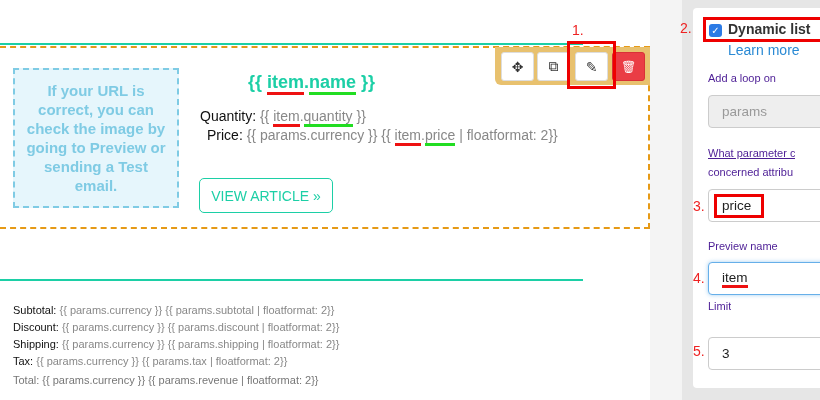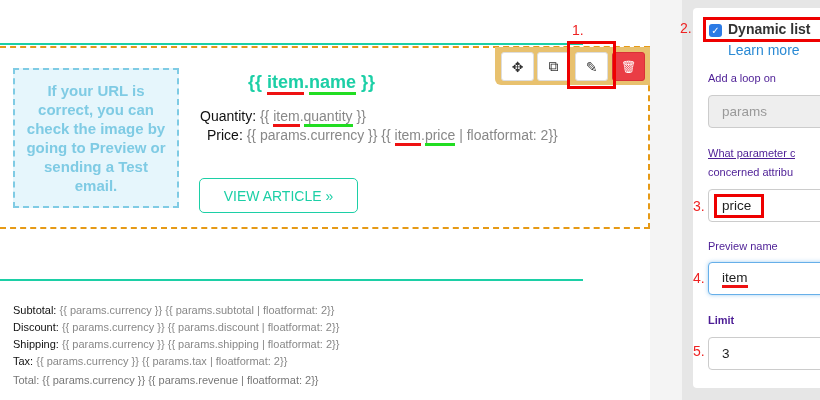--- a/index.html
+++ b/index.html
@@ -17,21 +17,21 @@
     .image-placeholder { position: absolute; left: 13px; top: 68px; width: 166px; height: 140px;
       background: #e6f6fc; border: 2px dashed #7fcbe4; color: #7fcbe4; font-weight: bold;
       font-size: 15px; line-height: 19px; text-align: center; display: flex; align-items: center; justify-content: center; padding: 4px 6px; }
 
     .item-name { position: absolute; left: 200px; top: 72px; font-size: 18px; font-weight: bold; color: #1ccfa6; margin-left: 48px; }
     .ul-red { border-bottom: 3px solid #ee1111; padding-bottom: 0; }
     .ul-green { border-bottom: 3px solid #22dd22; }
     .line { position: absolute; left: 200px; font-size: 14px; color: #111; white-space: nowrap; }
     .tpl { color: #888; }
 
-    .view-btn { position: absolute; left: 199px; top: 178px; width: 159px; height: 35px;
+    .view-btn { position: absolute; left: 199px; top: 178px; width: 134px; height: 35px;
       border: 1px solid #1ccfa6; border-radius: 5px; color: #1ccfa6; font-size: 14px;
       display: flex; align-items: center; justify-content: center; background: #fff; }
 
     .toolbar { position: absolute; left: 495px; top: 47px; width: 155px; height: 38px; background: #e8c16e; border-radius: 0 0 0 6px; }
     .tool-btn { position: absolute; top: 5px; width: 33px; height: 29px; background: #fff; border: 1px solid #ddd; border-radius: 3px;
       display: flex; align-items: center; justify-content: center; color: #333; font-size: 14px; }
     .tool-btn.delete { background: #ea3d45; border-color: #d93038; color: #fff; }
 
     .annot-box { position: absolute; border: 3px solid #ee0000; }
     .annot-num { position: absolute; color: #ee2222; font-size: 14px; }
@@ -120,21 +120,21 @@
 <div class="p-label" style="top:166px;">concerned attribu</div>
 <div class="p-input" style="top:189px;">
     <span>price</span>
   </div>
 
 <div class="p-label" style="top:240px;">Preview name</div>
 <div class="p-input focused" style="top:262px;">
     <span class="ul-red" style="border-bottom-width:3px;">item</span>
   </div>
 
-<div class="p-label" style="top:314px;font-weight:bold;">Limit</div>
+<div class="p-label" style="top:300px;">Limit</div>
 <div class="p-input" style="top:337px;">3</div>
 
 <div class="annot-box" style="left:567px; top:41px; width:49px; height:48px;"></div>
 <div class="annot-num" style="left:572px; top:22px;">1.</div>
 
 <div class="annot-box" style="left:703px; top:17px; width:120px; height:25px;"></div>
 <div class="annot-num" style="left:680px; top:20px;">2.</div>
 
 <div class="annot-box" style="left:714px; top:194px; width:50px; height:24px;"></div>
 <div class="annot-num" style="left:693px; top:198px;">3.</div>

